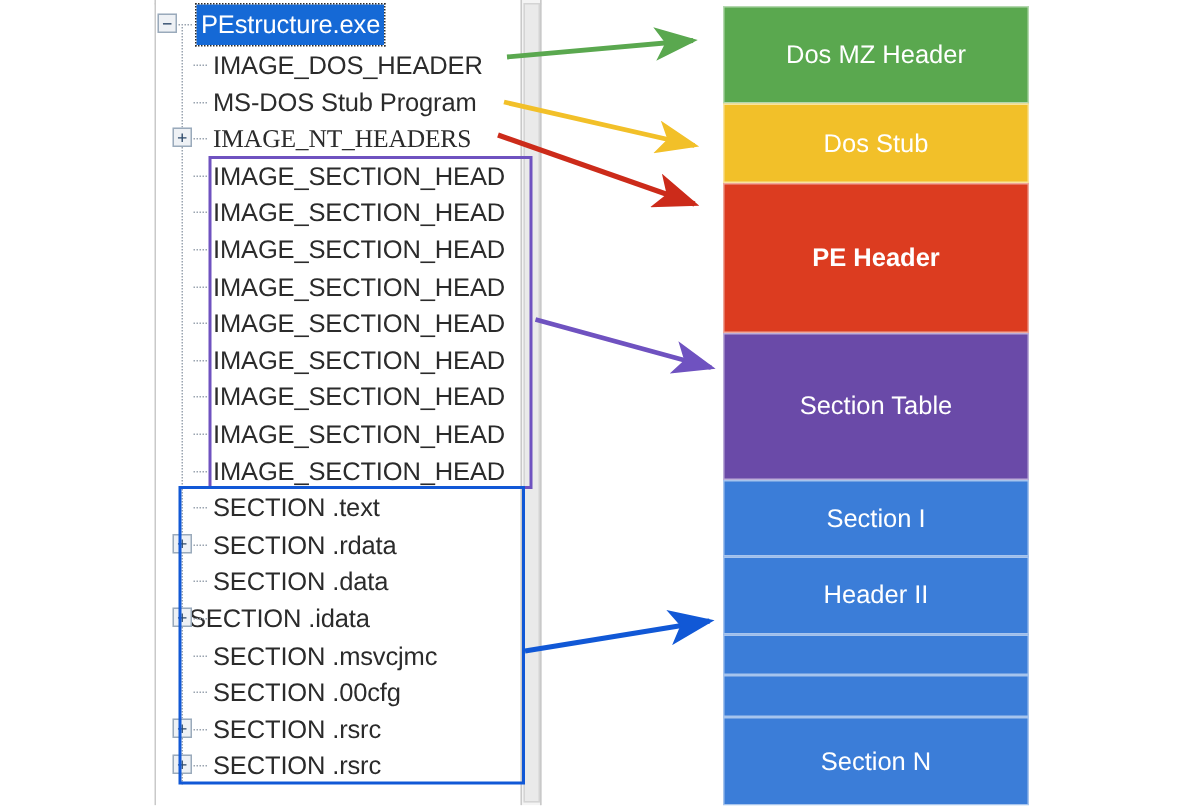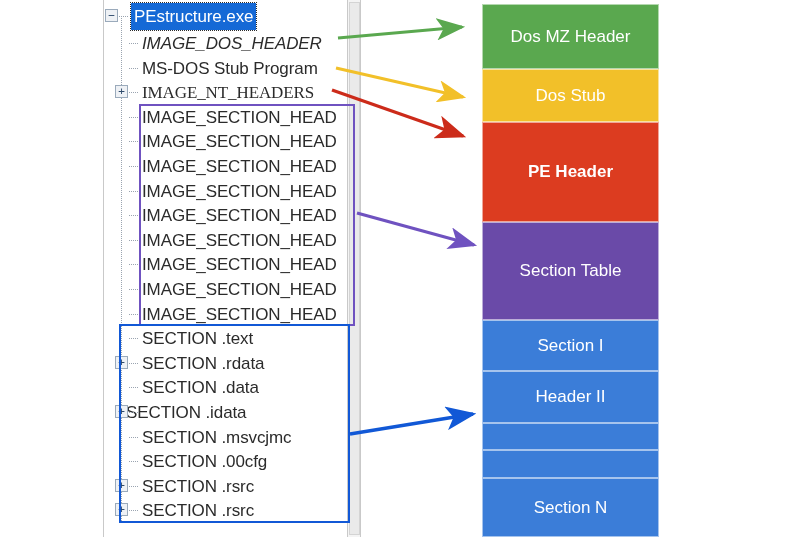--- a/index.html
+++ b/index.html
@@ -139,21 +139,21 @@
   
   #layout-col {
     position: absolute;
     left: 482px;
     top: 4px;
     width: 172px;
   }
   .blk {
     position: absolute;
     left: 0;
-    width: 177px;
+    width: 204px;
     box-sizing: border-box;
     color: #ffffff;
     font-size: 17px;
     display: flex;
     align-items: center;
     justify-content: center;
     text-align: center;
     border: 1px solid rgba(255,255,255,0.55);
   }
 
@@ -178,21 +178,21 @@
 
     <div class="vline" style="top:18px;height:505px;"></div>
 
     <div class="tree-row" style="top:3px;">
       <span class="expander" style="left:1px;">−</span>
       <span class="dash" style="left:15px;"></span>
       <span class="tree-label selected-label" style="margin-left:27px;">PEstructure.exe</span>
     </div>
 
     <div id="tree-children">
-        <div class="tree-row" style="top: 30px;"><span class="dash" style="left: 25px;"></span><span class="tree-label" style="margin-left: 38px; font-style: italic;">IMAGE_DOS_HEADER</span></div>
+        <div class="tree-row" style="top: 30px;"><span class="dash" style="left: 25px;"></span><span class="tree-label" style="margin-left: 38px;">IMAGE_DOS_HEADER</span></div>
         <div class="tree-row" style="top: 54.6px;"><span class="dash" style="left: 25px;"></span><span class="tree-label" style="margin-left: 38px;">MS-DOS Stub Program</span></div>
         <div class="tree-row" style="top: 79.2px;"><span class="expander" style="left: 11px;">+</span><span class="dash" style="left: 25px;"></span><span class="tree-label" style="margin-left: 38px; font-family: Liberation Serif, serif;">IMAGE_NT_HEADERS</span></div>
         <div class="tree-row" style="top: 103.8px;"><span class="dash" style="left: 25px;"></span><span class="tree-label" style="margin-left: 38px;">IMAGE_SECTION_HEAD</span></div>
         <div class="tree-row" style="top: 128.4px;"><span class="dash" style="left: 25px;"></span><span class="tree-label" style="margin-left: 38px;">IMAGE_SECTION_HEAD</span></div>
         <div class="tree-row" style="top: 153px;"><span class="dash" style="left: 25px;"></span><span class="tree-label" style="margin-left: 38px;">IMAGE_SECTION_HEAD</span></div>
         <div class="tree-row" style="top: 177.6px;"><span class="dash" style="left: 25px;"></span><span class="tree-label" style="margin-left: 38px;">IMAGE_SECTION_HEAD</span></div>
         <div class="tree-row" style="top: 202.2px;"><span class="dash" style="left: 25px;"></span><span class="tree-label" style="margin-left: 38px;">IMAGE_SECTION_HEAD</span></div>
         <div class="tree-row" style="top: 226.8px;"><span class="dash" style="left: 25px;"></span><span class="tree-label" style="margin-left: 38px;">IMAGE_SECTION_HEAD</span></div>
         <div class="tree-row" style="top: 251.4px;"><span class="dash" style="left: 25px;"></span><span class="tree-label" style="margin-left: 38px;">IMAGE_SECTION_HEAD</span></div>
         <div class="tree-row" style="top: 276px;"><span class="dash" style="left: 25px;"></span><span class="tree-label" style="margin-left: 38px;">IMAGE_SECTION_HEAD</span></div>

